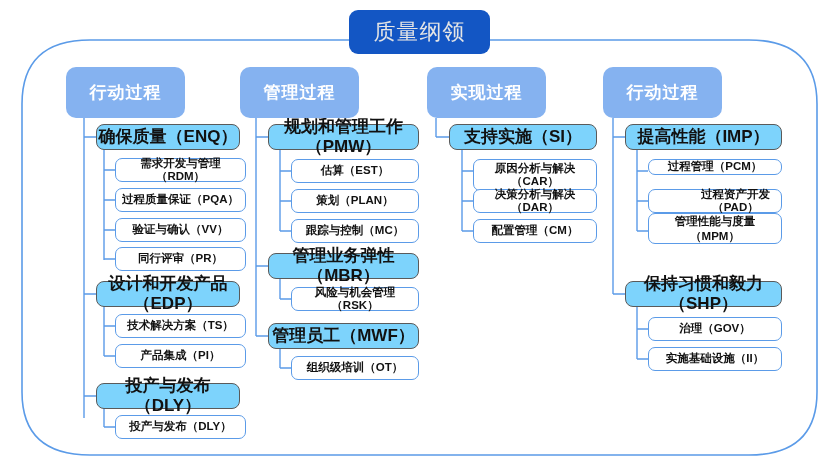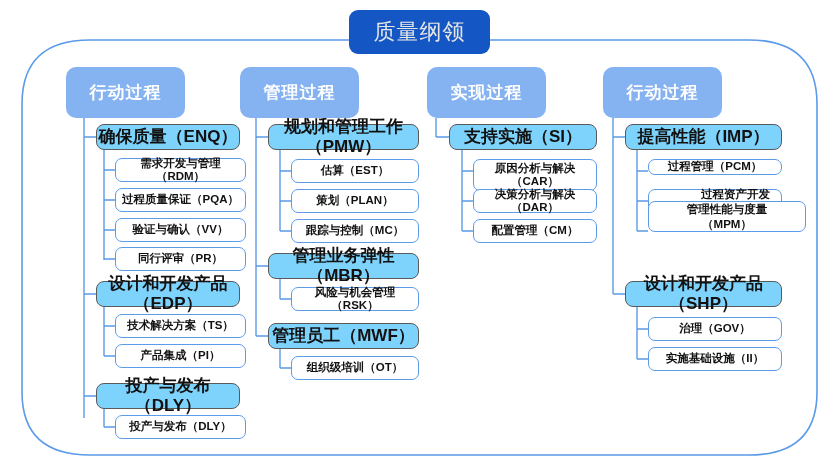--- a/index.html
+++ b/index.html
@@ -135,19 +135,19 @@
   <div class="box leaf-box" style="left:291px; top:356px; width:128px; height:24px;">组织级培训（OT）</div>
 
   <div class="box group-box" style="left:449px; top:124px; width:148px; height:26px;">支持实施（SI）</div>
   <div class="box leaf-box" style="left:473px; top:159px; width:124px; height:32px;">原因分析与解决（CAR）</div>
   <div class="box leaf-box" style="left:473px; top:189px; width:124px; height:24px;">决策分析与解决（DAR）</div>
   <div class="box leaf-box" style="left:473px; top:219px; width:124px; height:24px;">配置管理（CM）</div>
 
   <div class="box group-box" style="left:625px; top:124px; width:157px; height:26px;">提高性能（IMP）</div>
   <div class="box leaf-box" style="left:648px; top:159px; width:134px; height:16px;">过程管理（PCM）</div>
   <div class="box leaf-box" style="left:648px; top:189px; width:134px; height:24px;padding-left:41px;">过程资产开发（PAD）</div>
-  <div class="box leaf-box two-line" style="left:648px; top:201px; width:158px; height:31px;">管理性能与度量<br>（MPM）</div>
+  <div class="box leaf-box two-line" style="left:648px; top:213px; width:134px; height:31px;">管理性能与度量<br>（MPM）</div>
 
-  <div class="box group-box" style="left:625px; top:281px; width:157px; height:26px;">设计和开发产品（SHP）</div>
+  <div class="box group-box" style="left:625px; top:281px; width:157px; height:26px;">保持习惯和毅力（SHP）</div>
   <div class="box leaf-box" style="left:648px; top:317px; width:134px; height:24px;">治理（GOV）</div>
   <div class="box leaf-box" style="left:648px; top:347px; width:134px; height:24px;">实施基础设施（II）</div>
 
 </div>
 
 </body></html>

